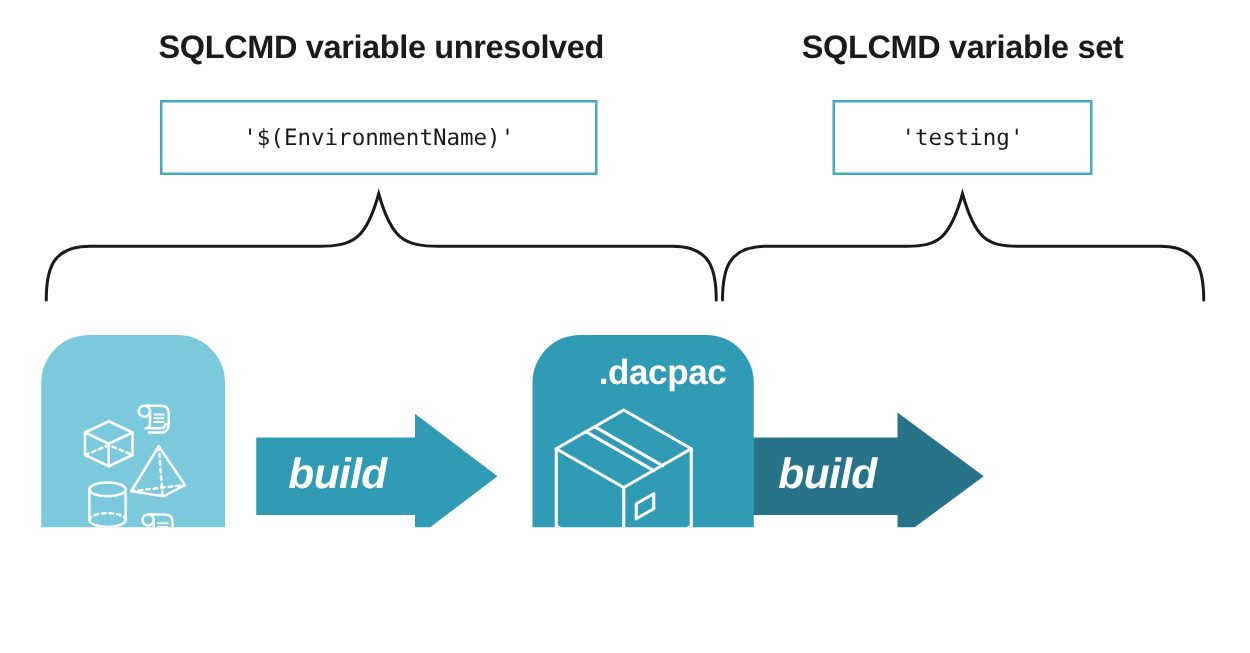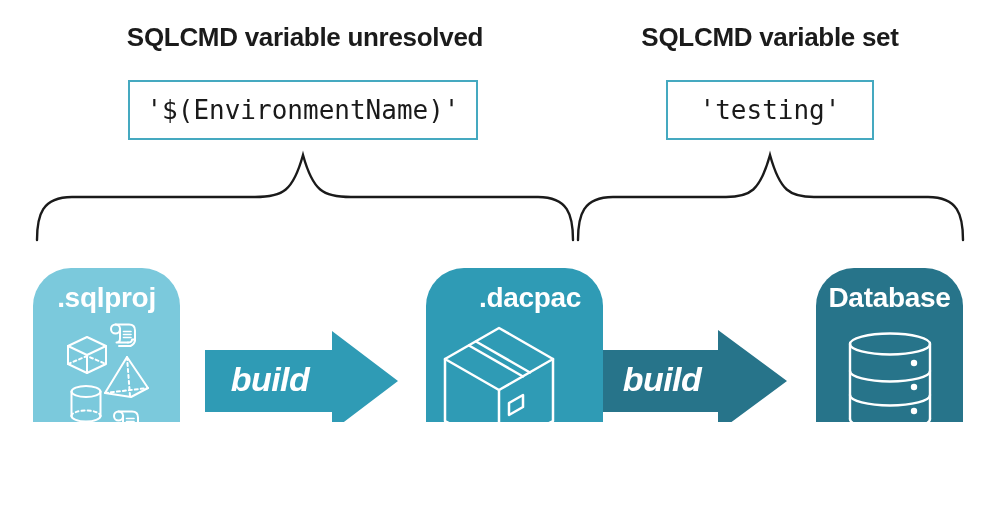--- a/index.html
+++ b/index.html
@@ -16,21 +16,21 @@
 
   .code-box {
     position:absolute; top:80px; height:60px; box-sizing:border-box;
     border:2px solid #45a9c0; background:#ffffff;
     display:flex; align-items:center; justify-content:center;
   }
   #code-left  { left:128px; width:350px; }
   #code-right { left:666px; width:208px; }
   .code {
     font-family:"DejaVu Sans Mono","Liberation Mono",monospace;
-    font-size:26px; color:#1a1a1a; white-space:pre;
+    font-size:18px; color:#1a1a1a; white-space:pre;
   }
 
   .overlay { position:absolute; left:0; top:0; width:1000px; height:522px; }
   .brace { fill:none; stroke:#1a1a1a; stroke-width:2.4; stroke-linecap:round; }
 
   .node {
     position:absolute; top:268px; height:220px; border-radius:38px; color:#ffffff;
   }
   #node-sqlproj  { left:33px;  width:147px; }
   #node-dacpac   { left:426px; width:146px; }
@@ -79,21 +79,20 @@
              C 780 191, 790 197, 814 197 L 928 197
              C 958 197, 963 215, 963 240"></path>
     <polygon points="205,350 332,350 332,331 398,381 332,431 332,412 205,412" fill="#2f9bb5"></polygon>
     <polygon points="598,350 718,350 718,330 787,381 718,432 718,412 598,412" fill="#27748a"></polygon>
   </svg>
 
   <div class="arrow-label" id="lbl-build">build</div>
   <div class="arrow-label" id="lbl-deploy">build</div>
 
   <div class="node" id="node-sqlproj" style="background-color: rgb(123, 201, 220);">
-    <div class="node-label">.sqlproj</div>
     <svg class="node-icon" id="icon-sqlproj" viewBox="0 0 92 114">
 
       <g class="wicon" stroke-width="2" transform="translate(44,0)">
         <circle cx="5.5" cy="6" r="4.5"></circle>
         <path d="M5.5,1.5 H19 Q25,1.5 25,7.5 V17.5"></path>
         <path d="M10,6 V15.5 Q10,19.5 6.5,19.5 H18"></path>
         <path d="M18,19.5 Q22,19.5 22,16.5 H25 Q25,21 20.5,23 H9"></path>
         <line x1="13.5" y1="8.5" x2="21" y2="8.5" stroke-width="1.6"></line>
         <line x1="13.5" y1="11.5" x2="21" y2="11.5" stroke-width="1.6"></line>
         <line x1="13.5" y1="14.5" x2="21" y2="14.5" stroke-width="1.6"></line>
@@ -139,30 +138,14 @@
         <polygon points="60,2 114,33 60,64 6,33"></polygon>
         <polyline points="6,33 6,95 60,124 60,64"></polyline>
         <polyline points="114,33 114,95 60,124"></polyline>
         <line x1="30" y1="19.5" x2="84" y2="50.5"></line>
         <line x1="37" y1="15.5" x2="91" y2="46.5"></line>
         <polygon points="70,77 84,69 84,81 70,89"></polygon>
       </g>
     </svg>
   </div>
 
-  <div class="node" id="node-database" style="background-color: rgb(39, 116, 138);">
-    <div class="node-label">Database</div>
-    <svg class="node-icon" id="icon-database" viewBox="0 0 86 100">
-      <g class="wicon" stroke-width="2.4">
-        <ellipse cx="43" cy="12" rx="40" ry="10.5"></ellipse>
-        <line x1="3" y1="12" x2="3" y2="87"></line>
-        <line x1="83" y1="12" x2="83" y2="87"></line>
-        <path d="M3,87 A40,10.5 0 0 0 83,87"></path>
-        <path d="M3,39 A40,10.5 0 0 0 83,39"></path>
-        <path d="M3,63 A40,10.5 0 0 0 83,63"></path>
-      </g>
-      <circle cx="67" cy="31" r="3.2" fill="#ffffff"></circle>
-      <circle cx="67" cy="55" r="3.2" fill="#ffffff"></circle>
-      <circle cx="67" cy="79" r="3.2" fill="#ffffff"></circle>
-    </svg>
-  </div>
 
 </div>
 
 </body></html>

